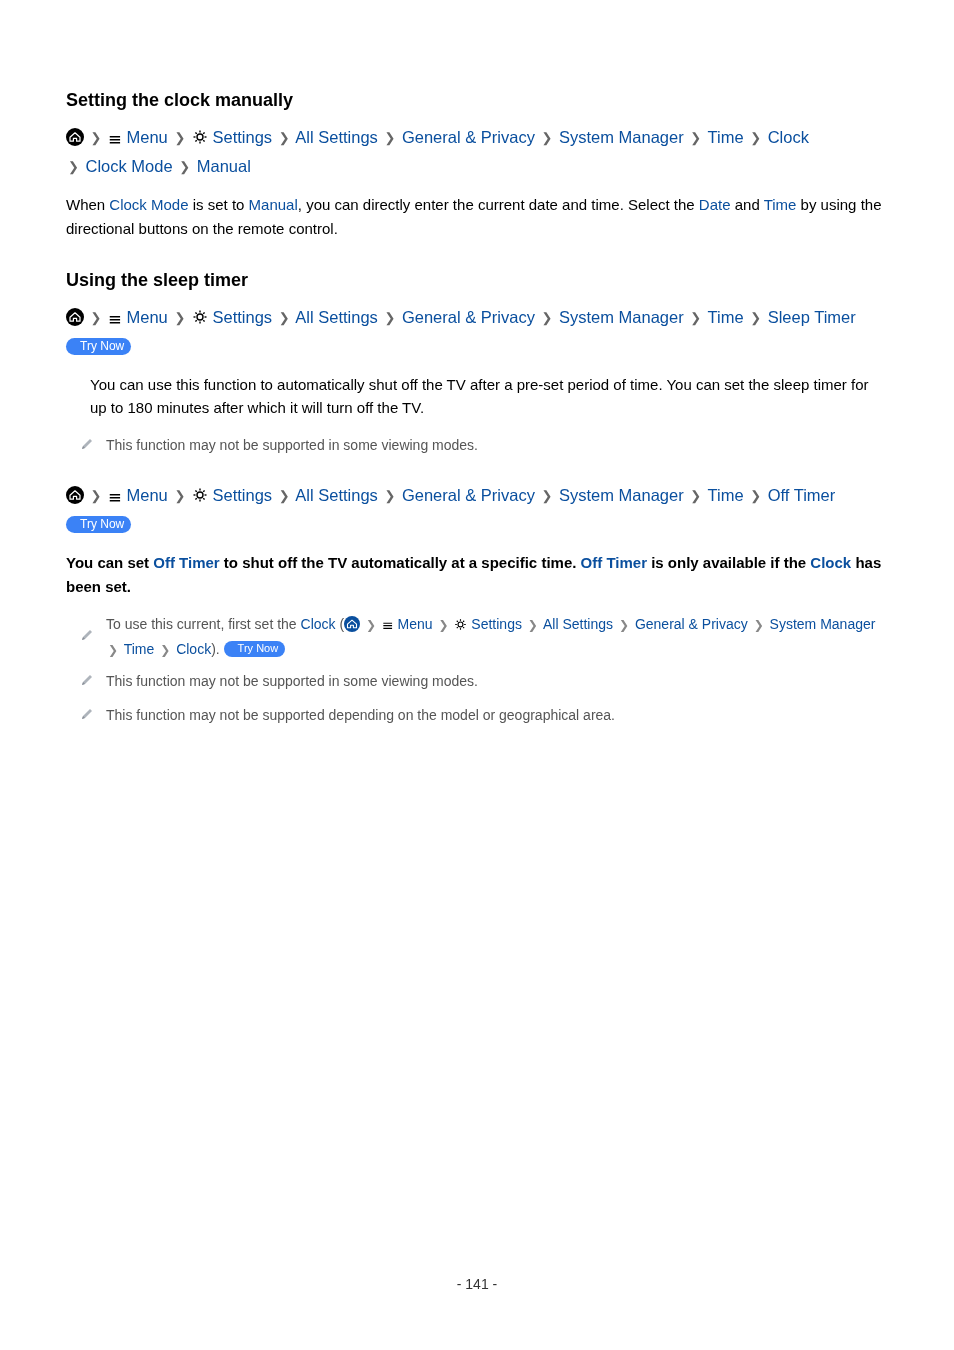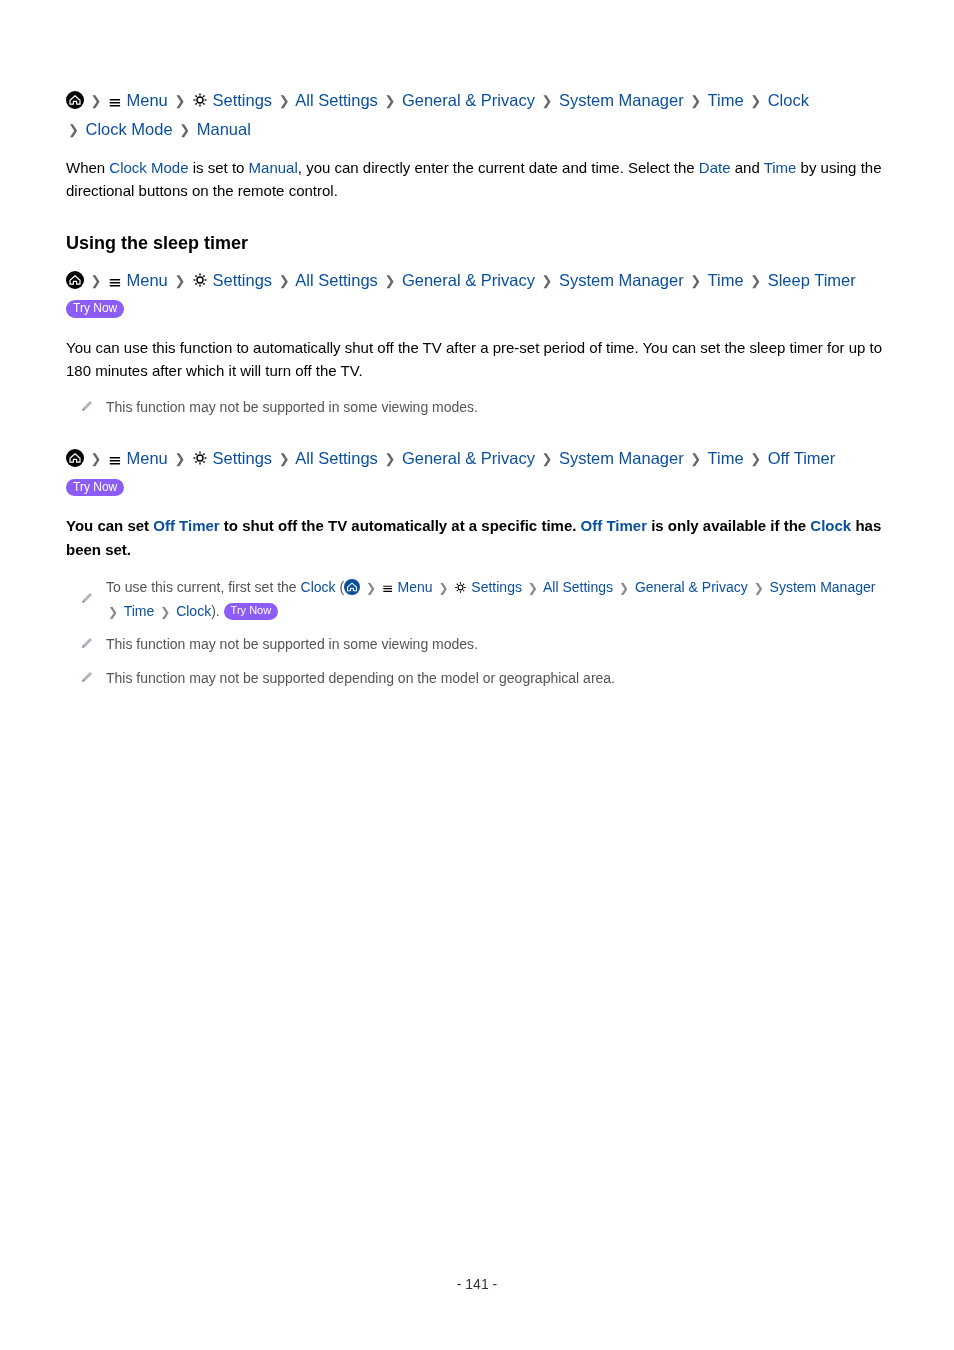--- a/index.html
+++ b/index.html
@@ -56,24 +56,24 @@
   .nav-path .txt { color: #0a4f9e; }
   .body-text {
     font-size: 15px;
     line-height: 1.55;
     color: #000;
     margin-bottom: 28px;
   }
   .body-text .hl { color: #0a4f9e; }
   .try-now {
     display: inline-block;
-    background: #8b5cf6;
+    background: #3b82f6;
     color: #fff;
     font-size: 12px;
-    padding: 1px 7px 2px 7px;
+    padding: 1px 7px 2px 14px;
     border-radius: 9px;
     vertical-align: 2px;
     line-height: 1.2;
   }
   .note-list {
     list-style: none;
     padding: 0;
     margin: 0 0 26px 14px;
   }
   .note-list li {
@@ -141,20 +141,21 @@
     <g id="pencil-shape">
       <path d="M2 12 L3 9 L10 2 L12 4 L5 11 L2 12 Z" fill="#aeb4bb"></path>
       <path d="M2 12 L3 9 L5 11 Z" fill="#8a9099"></path>
     </g>
   </defs>
 </svg>
 
 <div class="page">
 
   <div class="section-block">
+    <h3 class="section-title">Setting the clock manually</h3>
 
     <div class="nav-path">
       <span class="home-icon"><svg width="18" height="18">
             <use href="#home-shape"></use>
           </svg></span>
       <span class="sep">❯</span>
       <span class="menu-sym">≡</span>
       <span class="txt">Menu</span>
       <span class="sep">❯</span>
       <span class="gear-icon"><svg width="16" height="16">
@@ -204,21 +205,21 @@
       <span class="txt">General &amp; Privacy</span>
       <span class="sep">❯</span>
       <span class="txt">System Manager</span>
       <span class="sep">❯</span>
       <span class="txt">Time</span>
       <span class="sep">❯</span>
       <span class="txt">Sleep Timer</span>
       <span class="try-now">Try Now</span>
     </div>
 
-    <div class="body-text" style="margin-bottom:14px;">You can use this function to automatically shut off the TV after a pre-set period of time. You can set the sleep timer for up to 180 minutes after which it will turn off the TV.</div>
+    <div class="body-text" style="margin-bottom:14px;margin-left:24px;">You can use this function to automatically shut off the TV after a pre-set period of time. You can set the sleep timer for up to 180 minutes after which it will turn off the TV.</div>
 
     <ul class="note-list">
       <li>
         <span class="pencil"><svg width="14" height="14">
               <use href="#pencil-shape"></use>
             </svg></span>
         <span class="txt note-text-gray">This function may not be supported in some viewing modes.</span>
       </li>
     </ul>
   </div>

